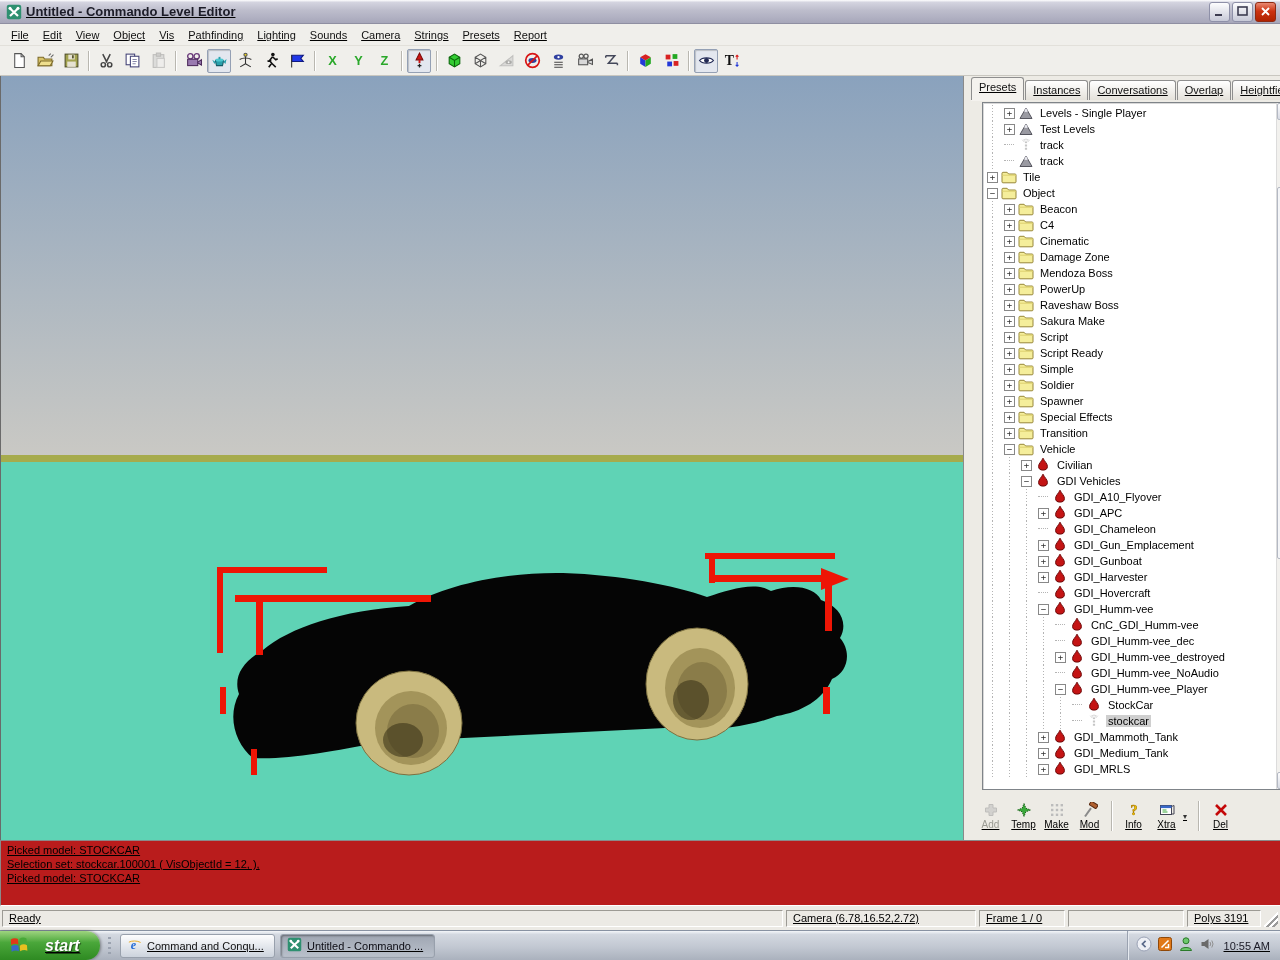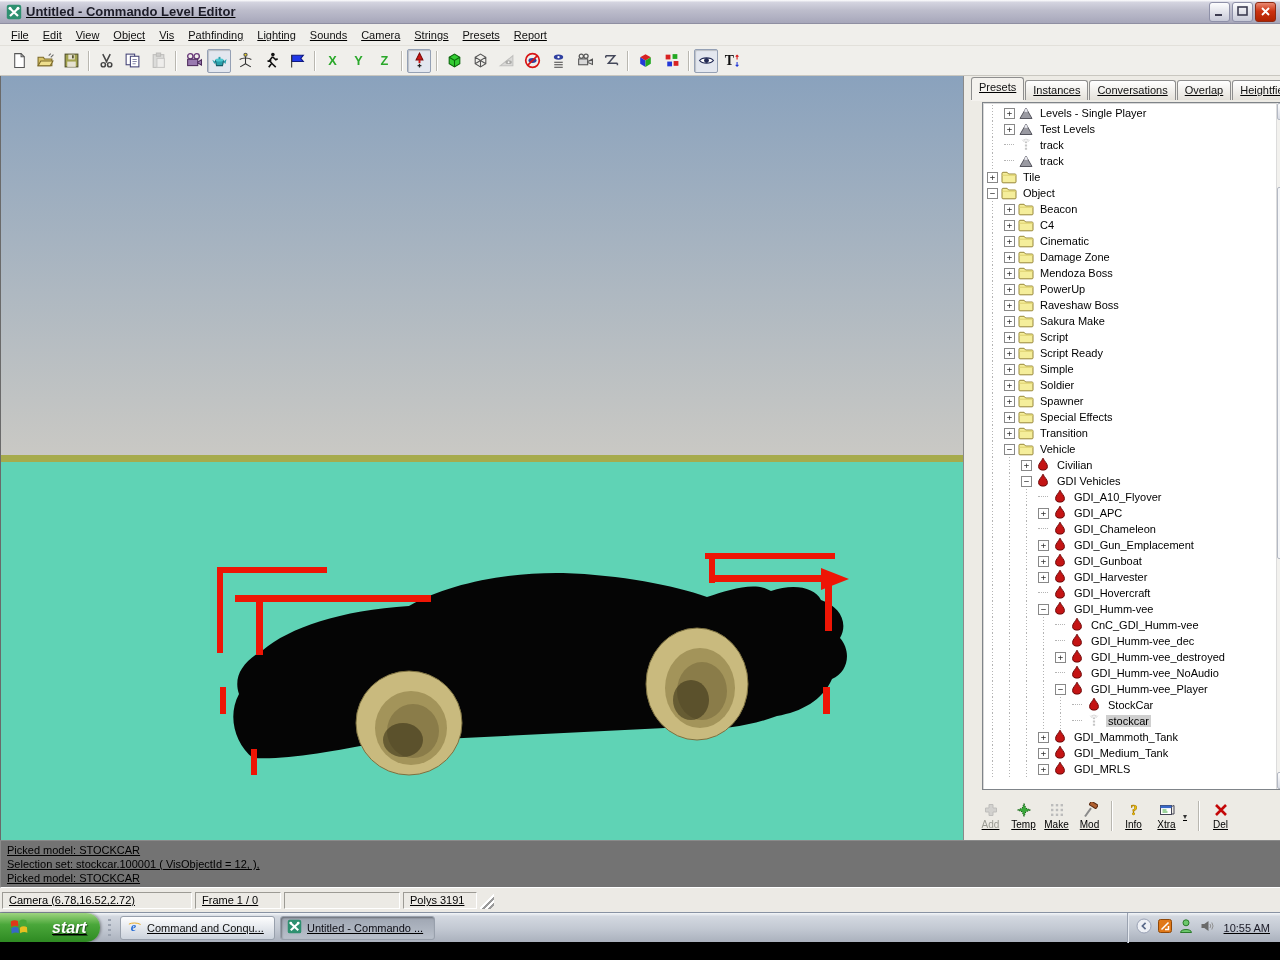--- a/index.html
+++ b/index.html
@@ -73,38 +73,38 @@
   .abtn{width:33px;height:38px;display:flex;flex-direction:column;align-items:center;justify-content:center;
     background:transparent;border:none;padding:0;}
   .abtn svg{width:16px;height:16px;}
   .abtn .albl{font-size:10px;color:#000;margin-top:1px;font-family:"Liberation Sans",sans-serif;}
   .abtn.disabled .albl{color:#9b9b93;}
   .abtn.disabled svg{opacity:.55;}
   .asep{width:1px;height:30px;background:#b9b7b0;margin:0 5px;box-shadow:1px 0 0 #fff;}
   .ddarrow{width:10px;height:38px;display:flex;align-items:center;font-size:8px;color:#333;}
 
   
-  .log{height:48px;background:#737373;border-top:1px solid #8a8a8a;border-left:1px solid #8a8a8a;
+  .log{height:66px;background:#b91c1c;border-top:1px solid #8a8a8a;border-left:1px solid #8a8a8a;
     border-bottom:1px solid #fff;box-sizing:border-box;padding:2px 6px;overflow:hidden;}
   .log div{font-size:11px;color:#000;line-height:14px;white-space:nowrap;}
 
   
   .statusbar{height:24px;background:#eceae5;display:flex;align-items:center;padding:2px 2px;box-sizing:border-box;}
   .pane{height:17px;border:1px solid;border-color:#9c9a94 #ffffff #ffffff #9c9a94;background:#eceae5;
     font-size:11px;color:#000;display:flex;align-items:center;padding:0 6px;margin-right:3px;box-sizing:border-box;white-space:nowrap;}
   .pane.ready{flex:1;}
   .pane.cam{width:190px;} .pane.frame{width:86px;} .pane.blank{width:116px;} .pane.polys{width:74px;}
   .grip{width:14px;height:17px;background:
     linear-gradient(135deg,transparent 0 50%,#fff 50% 60%,#9a9a9a 60% 70%,transparent 70%),
     linear-gradient(135deg,transparent 0 70%,#fff 70% 80%,#9a9a9a 80% 90%,transparent 90%);}
 
   
   .taskbar{height:30px;background:linear-gradient(180deg,#f4f6f9 0%,#d3d8e0 12%,#c2c8d2 55%,#aab1bd 100%);
     border-top:1px solid #8892a2;display:flex;align-items:center;box-sizing:border-box;}
-  .startbtn{height:29px;width:100px;flex:none;display:flex;align-items:center;gap:24px;padding-left:10px;
+  .startbtn{height:29px;width:100px;flex:none;display:flex;align-items:center;gap:17px;padding-left:10px;
     background:linear-gradient(180deg,#9ed47f 0%,#4aa73a 40%,#2e8a22 100%);
     border-radius:0 14px 14px 0;box-shadow:1px 0 3px rgba(0,0,0,.4);box-sizing:border-box;}
   .startbtn svg{width:18px;height:18px;}
   .startbtn .stxt{color:#fff;font-size:16px;font-weight:bold;font-style:italic;text-shadow:1px 1px 1px rgba(0,0,0,.5);}
   .qlhandle{width:8px;height:22px;margin:0 4px 0 6px;
     background:repeating-linear-gradient(to bottom,#9aa2af 0 2px,transparent 2px 5px);
     background-size:3px 100%;background-repeat:no-repeat;background-position:2px 2px;}
   .taskitem{width:155px;height:24px;margin:0 3px 0 2px;border-radius:3px;border:1px solid #98a0ac;
     display:flex;align-items:center;gap:5px;padding:0 6px;box-sizing:border-box;
     background:linear-gradient(180deg,#fdfdfe,#ccd3dd);font-size:11px;color:#111;white-space:nowrap;overflow:hidden;}
@@ -936,20 +936,21 @@
     </div>
   </div>
 
   <div class="log" id="log">
       <div>Picked model: STOCKCAR</div>
       <div>Selection set: stockcar.100001 ( VisObjectId = 12, ),</div>
       <div>Picked model: STOCKCAR</div>
     </div>
 
   <div class="statusbar">
+    <div class="pane ready">Ready</div>
     <div class="pane cam">Camera (6.78,16.52,2.72)</div>
     <div class="pane frame">Frame 1 / 0</div>
     <div class="pane blank"></div>
     <div class="pane polys">Polys 3191</div>
     <div class="grip"></div>
   </div>
 
   <div class="taskbar">
     <div class="startbtn">
       <span id="flagicon"><svg viewBox="0 0 16 16">

